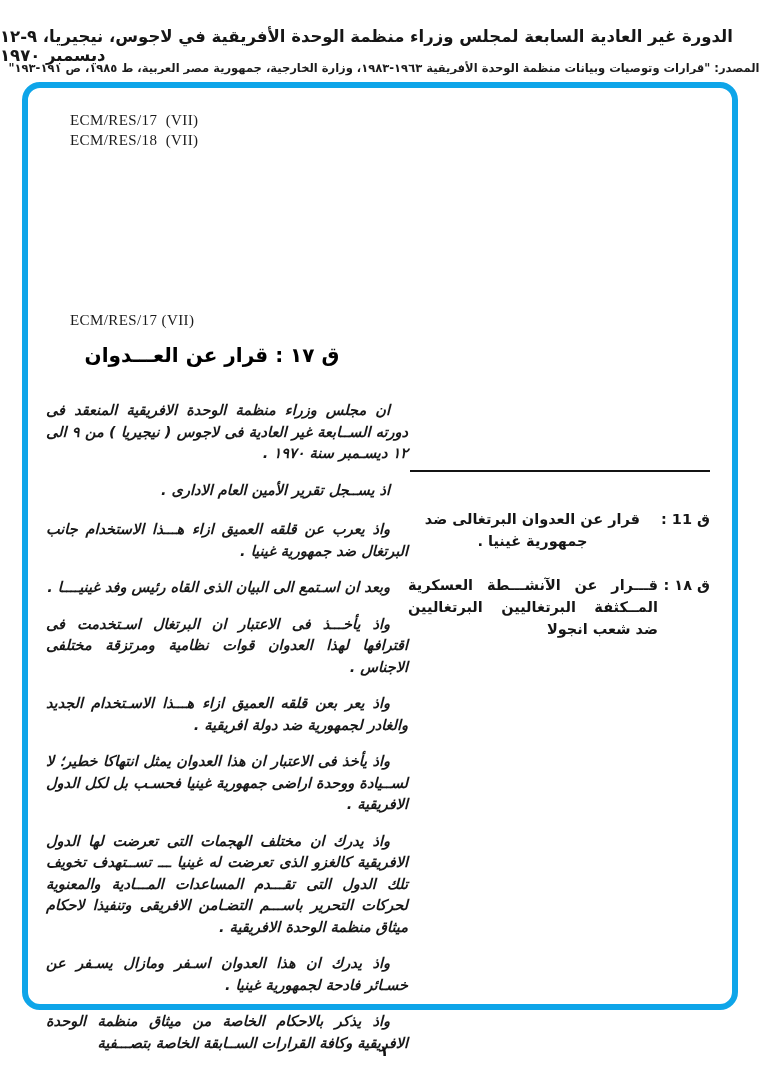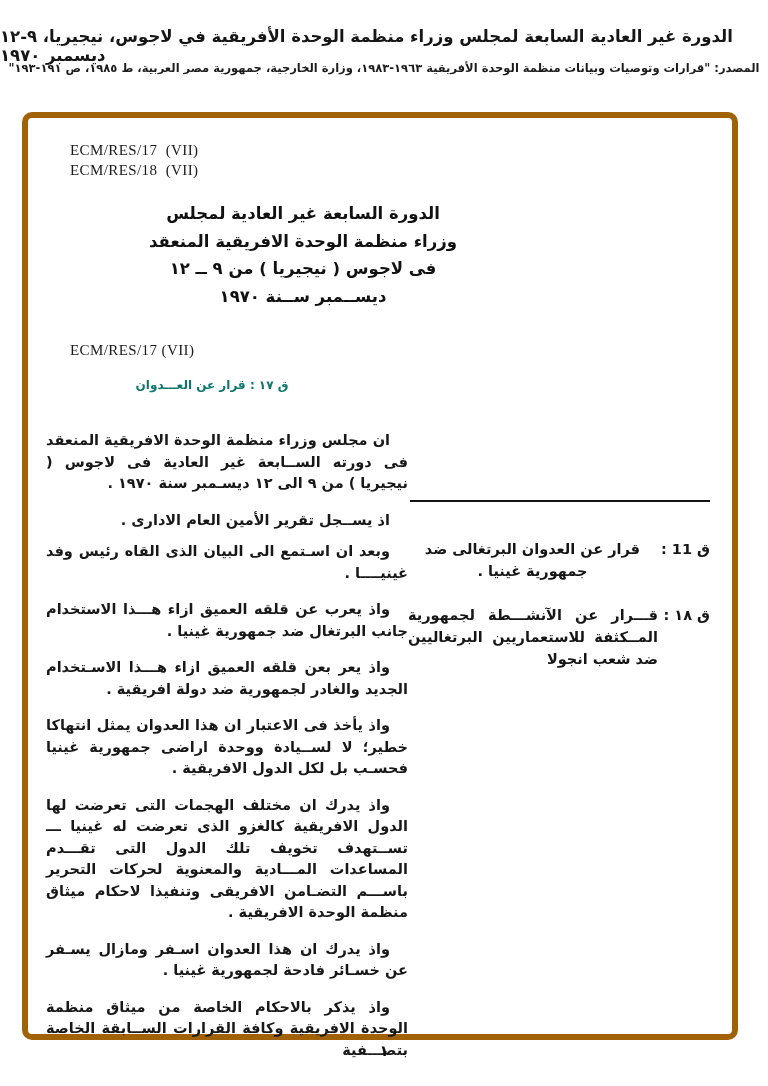--- a/index.html
+++ b/index.html
@@ -17,23 +17,23 @@
     direction:rtl;text-align:left;
     font-size:16.5px;font-weight:bold;letter-spacing:0;
   }
   .hdr2{
     position:absolute;top:61px;left:0;width:100%;
     direction:rtl;text-align:center;
     font-size:11.5px;font-weight:bold;color:#1c1c1c;
   }
   
   .greenbox{
-    position:absolute;left:22px;top:112px;
+    position:absolute;left:22px;top:82px;
     width:704px;height:916px;
-    border:6px solid #a16207;border-radius:10px;
+    border:6px solid #0ea5e9;border-radius:18px;
     background:#ffffff;
   }
   
   .refcodes{
     position:absolute;top:22px;left:42px;
     font-family:"Liberation Serif","DejaVu Serif",serif;
     font-size:15px;line-height:20px;color:#1a1a1a;
     letter-spacing:.4px;white-space:pre;
   }
   
@@ -44,29 +44,29 @@
   }
   
   .resref{
     position:absolute;top:224px;left:42px;
     font-family:"Liberation Serif","DejaVu Serif",serif;
     font-size:15px;color:#1a1a1a;letter-spacing:.4px;
   }
   .resheading{
     position:absolute;top:254px;left:48px;width:272px;
     direction:rtl;text-align:center;
-    font-size:12px;font-weight:bold;line-height:27px;color:#0f766e;
+    font-size:20px;font-weight:bold;line-height:27px;color:#000000;
   }
   .bodycol{
     position:absolute;top:312px;left:18px;width:362px;
     direction:rtl;
     font-size:14.5px;font-weight:bold;line-height:21.5px;color:#181818;
   }
-  .para{margin:0 0 15px 0;text-align:justify;text-indent:18px;}
-  .para.tight{margin-bottom:10px;}
+  .para{margin:0 0 15px 0;text-align:justify;text-indent:18px;font-style:italic;}
+  .para.tight{margin-bottom:18px;}
   
   .sidebar{
     position:absolute;top:382px;left:380px;width:302px;
     direction:rtl;
     font-size:14.5px;font-weight:bold;line-height:22px;color:#161616;
   }
   .sidebar-rule{
     border:0;border-top:2px solid #141414;
     margin:0 0 36px 0;width:300px;
   }
@@ -86,54 +86,49 @@
 <div class="page">
 
   <div class="hdr1">الدورة غير العادية السابعة لمجلس وزراء منظمة الوحدة الأفريقية في لاجوس، نيجيريا، ٩-١٢ ديسمبر ١٩٧٠</div>
   <div class="hdr2">المصدر: "قرارات وتوصيات وبيانات منظمة الوحدة الأفريقية ١٩٦٣-١٩٨٣، وزارة الخارجية، جمهورية مصر العربية، ط ١٩٨٥، ص ١٩١-١٩٣"</div>
 
   <div class="greenbox">
 
     <div class="refcodes">ECM/RES/17  (VII)
 ECM/RES/18  (VII)</div>
 
-    <div class="sessiontitle">
-      <div>الدورة السابعة غير العادية لمجلس</div>
-      <div>وزراء منظمة الوحدة الافريقية المنعقد</div>
-      <div>فى لاجوس ( نيجيريا ) من ٩ ــ ١٢</div>
-      <div>ديســمبر ســنة ١٩٧٠</div>
-    </div>
 
     <div class="resref">ECM/RES/17  (VII)</div>
 
     <div class="resheading">
       <div>ق ١٧ : قرار عن العـــدوان</div>
     </div>
 
     <div class="bodycol">
       <p class="para">ان مجلس وزراء منظمة الوحدة الافريقية المنعقد فى دورته الســابعة غير العادية فى لاجوس ( نيجيريا ) من ٩ الى ١٢ ديسـمبر سنة ١٩٧٠ .</p>
       <p class="para tight">اذ يســجل تقرير الأمين العام الادارى .</p>
+      <p class="para">واذ يعرب عن قلقه العميق ازاء هـــذا الاستخدام جانب البرتغال ضد جمهورية غينيا .</p>
       <p class="para">وبعد ان اسـتمع الى البيان الذى القاه رئيس وفد غينيــــا .</p>
-      <p class="para">واذ يعرب عن قلقه العميق ازاء هـــذا الاستخدام جانب البرتغال ضد جمهورية غينيا .</p>
+      <p class="para">واذ يأخـــذ فى الاعتبار ان البرتغال اسـتخدمت فى اقترافها لهذا العدوان قوات نظامية ومرتزقة مختلفى الاجناس .</p>
       <p class="para">واذ يعر بعن قلقه العميق ازاء هـــذا الاسـتخدام الجديد والغادر لجمهورية ضد دولة افريقية .</p>
       <p class="para">واذ يأخذ فى الاعتبار ان هذا العدوان يمثل انتهاكا خطير؛ لا لســيادة ووحدة اراضى جمهورية غينيا فحسـب بل لكل الدول الافريقية .</p>
       <p class="para">واذ يدرك ان مختلف الهجمات التى تعرضت لها الدول الافريقية كالغزو الذى تعرضت له غينيا ـــ تســتهدف تخويف تلك الدول التى تقـــدم المساعدات المـــادية والمعنوية لحركات التحرير باســـم التضـامن الافريقى وتنفيذا لاحكام ميثاق منظمة الوحدة الافريقية .</p>
       <p class="para">واذ يدرك ان هذا العدوان اسـفر ومازال يسـفر عن خسـائر فادحة لجمهورية غينيا .</p>
       <p class="para">واذ يذكر بالاحكام الخاصة من ميثاق منظمة الوحدة الافريقية وكافة القرارات الســابقة الخاصة بتصـــفية</p>
     </div>
 
     <div class="sidebar">
       <hr class="sidebar-rule">
       <div class="toc-item first">
         <span class="toc-num">ق 11 :</span>
         <div class="toc-text">قرار عن العدوان البرتغالى ضد جمهورية غينيا .</div>
       </div>
       <div class="toc-item">
         <span class="toc-num">ق ١٨ :</span>
-        <div class="toc-text">قـــرار عن الآنشـــطة لجمهورية المــكثفة للاستعماريين البرتغاليين ضد شعب انجولا</div>
+        <div class="toc-text">قـــرار عن الآنشـــطة العسكرية المــكثفة البرتغاليين البرتغاليين ضد شعب انجولا</div>
       </div>
     </div>
 
   </div>
 
   <div class="pagenum">١</div>
 
 </div>
 
 </body></html>

